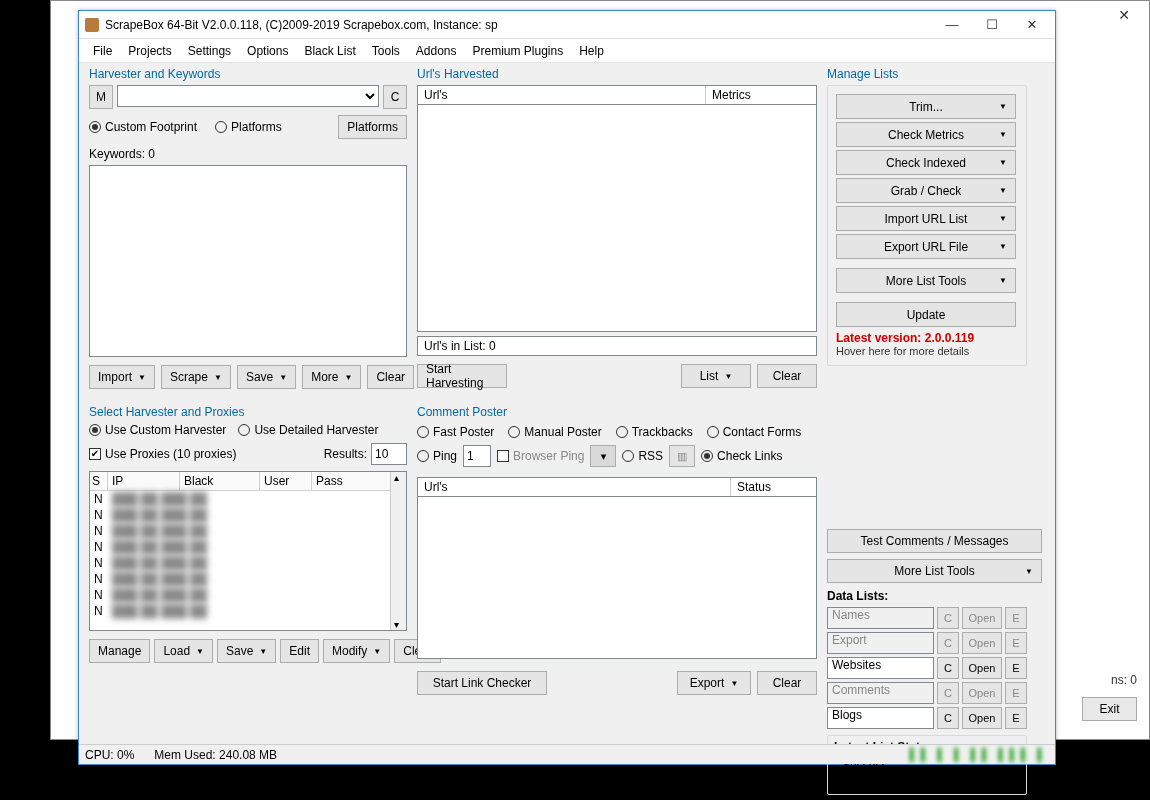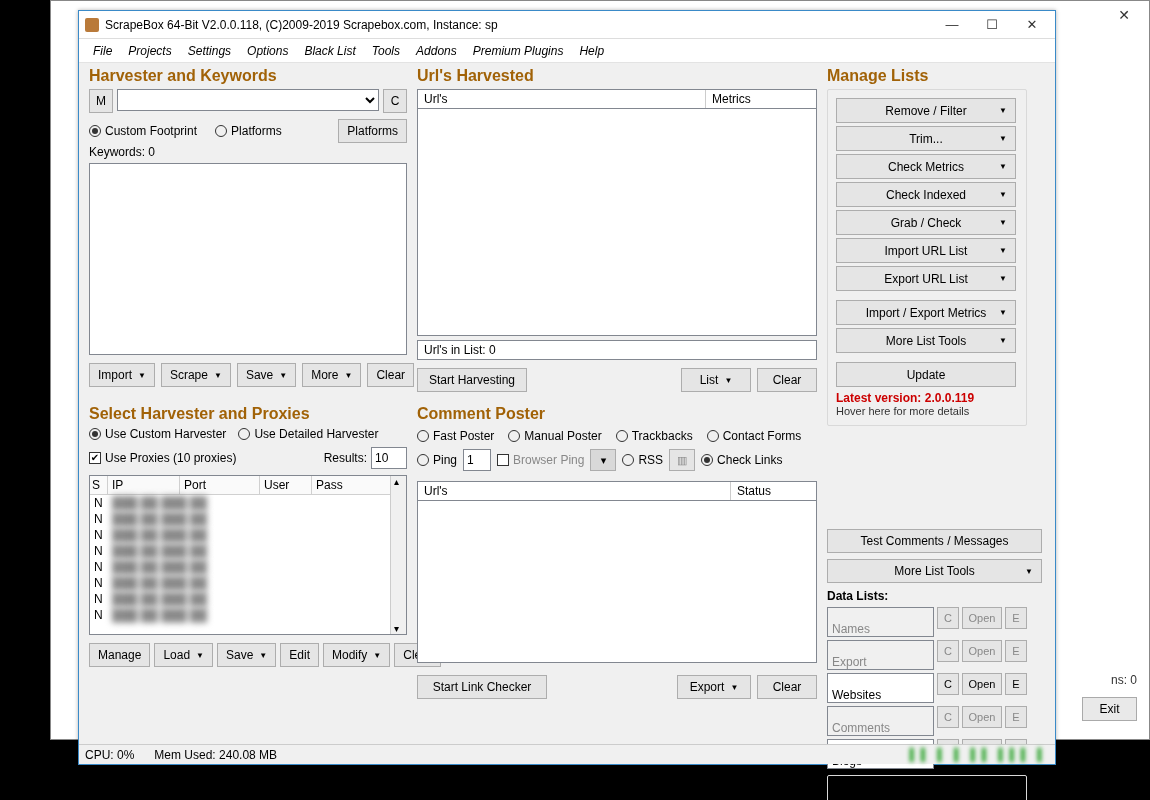--- a/index.html
+++ b/index.html
@@ -8,24 +8,24 @@
 .bgwin .close{position:absolute;right:8px;top:6px;width:34px;height:20px;text-align:center;font-size:14px;color:#333;}
 .bgwin .exit{position:absolute;right:12px;bottom:18px;width:55px;height:24px;border:1px solid #aaa;background:#e9e9e9;text-align:center;line-height:22px;}
 .bgwin .sels{position:absolute;right:12px;bottom:52px;font-size:12px;color:#333;}
 .mainwin{position:absolute;left:78px;top:10px;width:978px;height:755px;background:#f0f0f0;border:1px solid #3a8ac8;box-shadow:0 0 4px rgba(0,0,0,.3);}
 .titlebar{height:28px;background:#fff;display:flex;align-items:center;padding:0 6px;border-bottom:1px solid #ddd;}
 .titlebar .ico{width:14px;height:14px;background:#b97a3a;border-radius:2px;margin-right:6px;display:inline-block;}
 .titlebar .t{font-size:12px;color:#000;}
 .tbuttons{margin-left:auto;display:flex;gap:22px;align-items:center;padding-right:8px;}
 .tbuttons span{font-size:13px;width:18px;text-align:center;color:#333;}
 .menubar{height:24px;background:#fff;display:flex;align-items:center;padding:0 6px;border-bottom:1px solid #e3e3e3;}
-.menubar span{padding:3px 8px;font-size:12px;color:#000;font-style:italic;}
+.menubar span{padding:3px 8px;font-size:12px;color:#000;}
 .content{position:absolute;left:0;right:0;top:52px;bottom:20px;padding:8px 10px;}
 .panel{position:absolute;}
-.ph{font-size:16px;font-weight:bold;color:#a16207;margin-bottom:4px;}
+.ph{font-size:12px;font-weight:normal;color:#0369a1;margin-bottom:4px;}
 .btn{display:inline-flex;align-items:center;justify-content:center;height:24px;padding:0 8px;background:#e5e5e5;border:1px solid #adadad;font-size:12px;cursor:pointer;vertical-align:top;}
 .btn.dd::after{content:"▼";font-size:8px;margin-left:6px;}
 .inp{height:22px;border:1px solid #828790;background:#fff;padding:0 3px;font-size:12px;}
 .sel{height:22px;border:1px solid #828790;background:#fff;}
 .radio,.check{display:inline-flex;align-items:center;gap:4px;font-size:12px;}
 .radio .rdot{width:12px;height:12px;border:1px solid #333;border-radius:50%;display:inline-flex;align-items:center;justify-content:center;}
 .radio.on .rdot::after{content:"";width:6px;height:6px;background:#333;border-radius:50%;}
 .check .cbox{width:12px;height:12px;border:1px solid #333;background:#fff;display:inline-flex;align-items:center;justify-content:center;font-size:10px;}
 .check.on .cbox::after{content:"✔";font-size:10px;line-height:10px;}
 .listbox{background:#fff;border:1px solid #828790;}
@@ -73,21 +73,21 @@
 #p-cp .urlhd .c1{flex:1;border-right:1px solid #ccc;padding:2px 6px;}
 #p-cp .urlhd .c2{width:85px;padding:2px 6px;}
 #p-cp .urlbody{height:162px;border:1px solid #828790;border-top:none;background:#fff;}
 #p-cp .botrow{margin-top:12px;display:flex;gap:6px;}
 #p-cp .iconbtn{width:26px;height:22px;border:1px solid #adadad;background:#e5e5e5;display:inline-flex;align-items:center;justify-content:center;font-size:11px;}
 
 #p-rs{left:748px;top:342px;width:200px;}
 #p-rs .wbtn{width:215px;height:24px;display:flex;align-items:center;justify-content:center;background:#e5e5e5;border:1px solid #adadad;margin-bottom:6px;position:relative;}
 #p-rs .wbtn.dd::after{content:"▼";font-size:8px;position:absolute;right:8px;}
 #p-rs .dlrow{display:flex;gap:3px;margin-bottom:3px;}
-#p-rs .dlrow .dlab{flex:1;height:22px;border:1px solid #828790;background:#fff;padding:14px 4px;font-size:12px;}
+#p-rs .dlrow .dlab{flex:1;height:22px;border:1px solid #828790;background:#fff;padding:0 4px;font-size:12px;}
 #p-rs .dlrow .dbtn{width:22px;height:22px;border:1px solid #adadad;background:#e5e5e5;text-align:center;line-height:20px;font-size:11px;}
 #p-rs .dlrow.dis .dlab{background:#f0f0f0;color:#888;}
 #p-rs .dlrow.dis .dbtn{color:#888;}
 #p-rs .dlrow .dbtn.open{width:40px;}
 #p-rs .llstatus{border:1px solid #d9d9d9;border-radius:2px;padding:4px 6px 8px;margin-top:6px;font-size:12px;}
 .statusbar{position:absolute;left:0;right:0;bottom:0;height:20px;border-top:1px solid #ccc;background:#f0f0f0;display:flex;align-items:center;padding:0 6px;font-size:12px;}
 .statusbar .grn{margin-left:auto;filter:blur(2px);color:#1a9c1a;letter-spacing:2px;}
 </style>
 </head>
 <body>
@@ -133,59 +133,57 @@
         <label class="radio on">
             <span class="rdot"></span>
             <span>Custom Footprint</span>
           </label>
         <label class="radio">
             <span class="rdot"></span>
             <span>Platforms</span>
           </label>
         <div class="btn" style="margin-left:auto">Platforms</div>
       </div>
-      <div style="margin-top:2px">Keywords:  0</div>
+      <div style="margin-top:8px">Keywords:  0</div>
       <div class="listbox kwbox"></div>
       <div class="botrow">
         <div class="btn dd">Import</div>
         <div class="btn dd">Scrape</div>
         <div class="btn dd">Save</div>
         <div class="btn dd">More</div>
         <div class="btn" style="margin-left:auto">Clear</div>
       </div>
     </div>
 
     <div id="p-uh" class="panel">
       <div class="ph">Url's Harvested</div>
       <div class="urlhd">
         <div class="c1">Url's</div>
         <div class="c2">Metrics</div>
       </div>
       <div class="urlbody"></div>
       <div class="ulist">Url's in List:  0</div>
       <div class="botrow">
-        <div class="btn" style="width:110px">Start Harvesting</div>
+        <div class="btn" style="width:90px">Start Harvesting</div>
         <div style="flex:1"></div>
         <div class="btn dd" style="width:70px">List</div>
         <div class="btn" style="width:60px">Clear</div>
       </div>
     </div>
 
     <div id="p-ml" class="panel">
       <div class="ph">Manage Lists</div>
       <div class="group" style="padding:8px">
-        <div class="mlbtn dd">Remove / Filter</div>
         <div class="mlbtn dd">Trim...</div>
         <div class="mlbtn dd">Check Metrics</div>
         <div class="mlbtn dd">Check Indexed</div>
         <div class="mlbtn dd">Grab / Check</div>
         <div class="mlbtn dd">Import URL List</div>
-        <div class="mlbtn dd">Export URL List</div>
+        <div class="mlbtn dd">Export URL File</div>
         <div style="height:6px"></div>
-        <div class="mlbtn dd">Import / Export Metrics</div>
         <div class="mlbtn dd">More List Tools</div>
         <div style="height:6px"></div>
         <div class="mlbtn">Update</div>
         <div class="ver"><span style="color:#c00;font-weight:bold">Latest version:</span> <span style="color:#c00;font-weight:bold">2.0.0.119</span></div>
         <div style="font-size:11px;color:#333">Hover here for more details</div>
       </div>
     </div>
 
     <div id="p-shp" class="panel">
       <div class="ph">Select Harvester and Proxies</div>
@@ -205,21 +203,21 @@
             <span>Use Proxies  (10 proxies)</span>
           </label>
         <span style="margin-left:auto">Results:</span>
         <input class="inp" style="width: 36px; margin-left: 4px; text-align: left;" value="10">
       </div>
       <div class="proxytbl" style="margin-top:6px">
         <div class="ptinner">
           <div class="phead">
             <div class="ph1">S</div>
             <div class="ph2">IP</div>
-            <div class="ph3">Port</div>
+            <div class="ph3">Black</div>
             <div class="ph4">User</div>
             <div class="ph5">Pass</div>
           </div>
           <div id="proxrows">
               <div class="prow">
                 <div class="pc1">N</div>
                 <div class="pc2">███ ██ ███ ██</div>
               </div>
               <div class="prow">
                 <div class="pc1">N</div>

